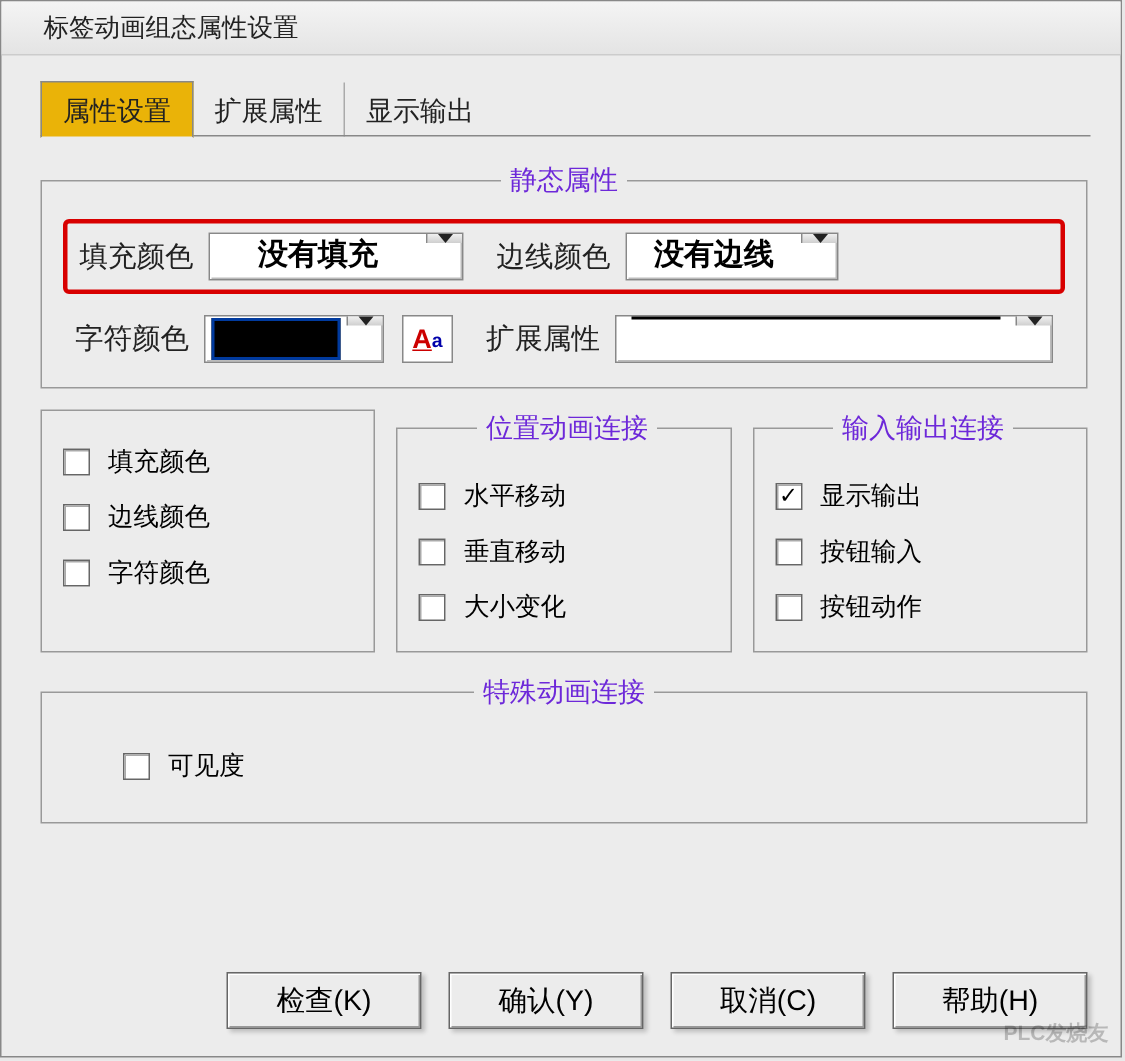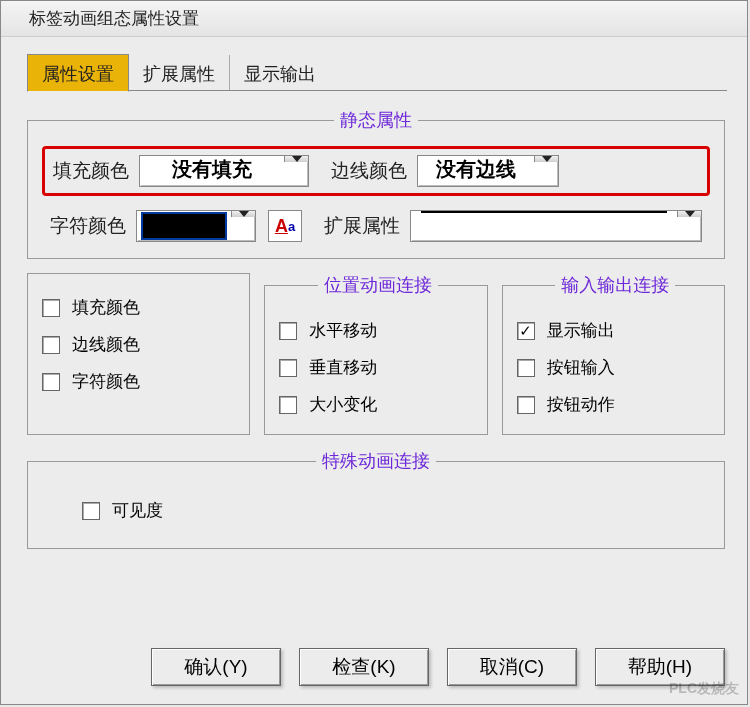--- a/index.html
+++ b/index.html
@@ -318,20 +318,20 @@
         <div class="chk" style="margin:6px 0">
             <span class="box"></span>
             <span>可见度</span>
           </div>
       </div>
     </fieldset>
 
   </div>
 
   <div class="buttons">
+    <div class="winbtn">检查(K)</div>
     <div class="winbtn">确认(Y)</div>
-    <div class="winbtn">检查(K)</div>
     <div class="winbtn">取消(C)</div>
     <div class="winbtn">帮助(H)</div>
   </div>
 
   <div class="watermark">PLC发烧友</div>
 </div>
 
 </body></html>

